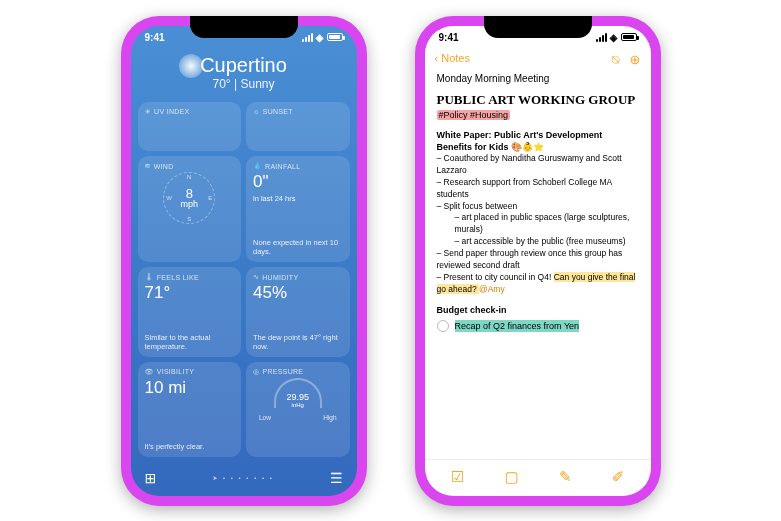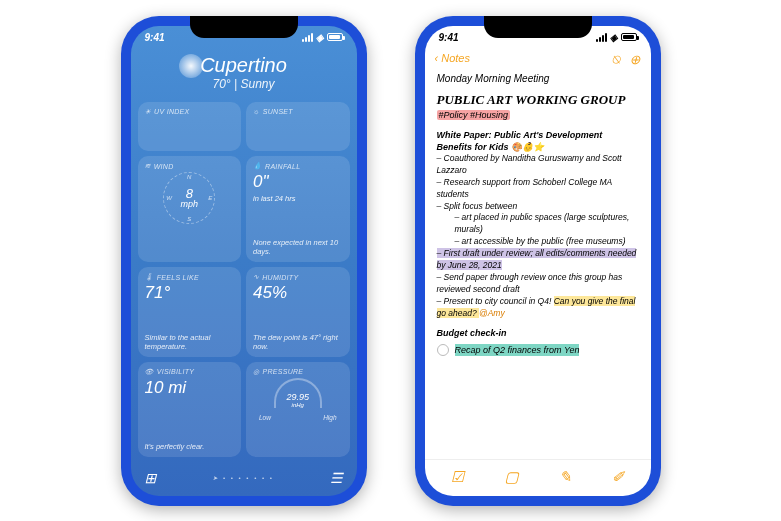--- a/index.html
+++ b/index.html
@@ -9,26 +9,25 @@
   background: #fff;
   display: flex;
   justify-content: center;
   align-items: center;
   gap: 48px;
   font-family: -apple-system, "Helvetica Neue", Arial, sans-serif;
 }
 .phone {
   width: 246px;
   height: 490px;
-  background: #1d4ed8;
+  background: #d946ef;
   border-radius: 38px;
   padding: 10px;
   position: relative;
   box-shadow: 0 4px 16px rgba(0,0,0,0.3);
-  font-style: italic;
 }
 .screen {
   width: 100%;
   height: 100%;
   border-radius: 28px;
   overflow: hidden;
   position: relative;
 }
 .notch {
   position: absolute;
@@ -341,21 +340,20 @@
     <div class="notes-body">
       <div class="meeting-title">Monday Morning Meeting</div>
       <div class="wg-title">PUBLIC ART WORKING GROUP</div>
       <span class="tags">#Policy #Housing</span>
       <div class="section-head">White Paper: Public Art's Development Benefits for Kids 🎨👶⭐</div>
       <div class="li">– Coauthored by Nanditha Guruswamy and Scott Lazzaro</div>
       <div class="li">– Research support from Schoberl College MA students</div>
       <div class="li">– Split focus between</div>
       <div class="li indent">– art placed in public spaces (large sculptures, murals)</div>
       <div class="li indent">– art accessible by the public (free museums)</div>
-      <div class="li"><span class="hl-purple">– First draft under review; all edits/comments needed by June 28, 2021</span></div>
       <div class="li">– Send paper through review once this group has reviewed second draft</div>
       <div class="li">
         <span>– Present to city council in Q4! </span><span class="hl-yellow">Can you give the final go ahead? </span><span class="mention">@Amy</span>
       </div>
       <div class="section-head">Budget check-in</div>
       <div class="checklist">
         <div class="check-circle"></div>
         <span class="hl-teal">Recap of Q2 finances from Yen</span>
       </div>
     </div>

